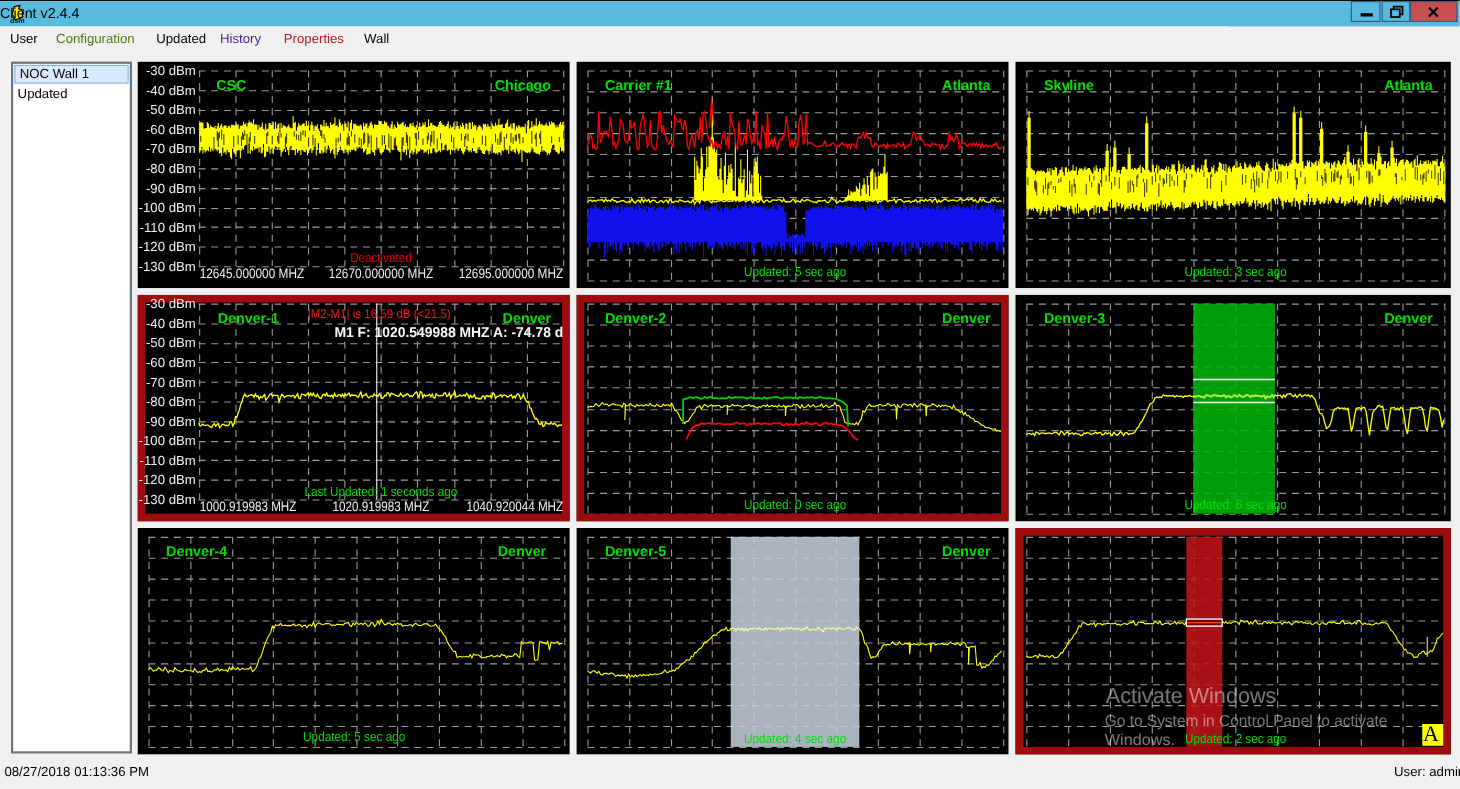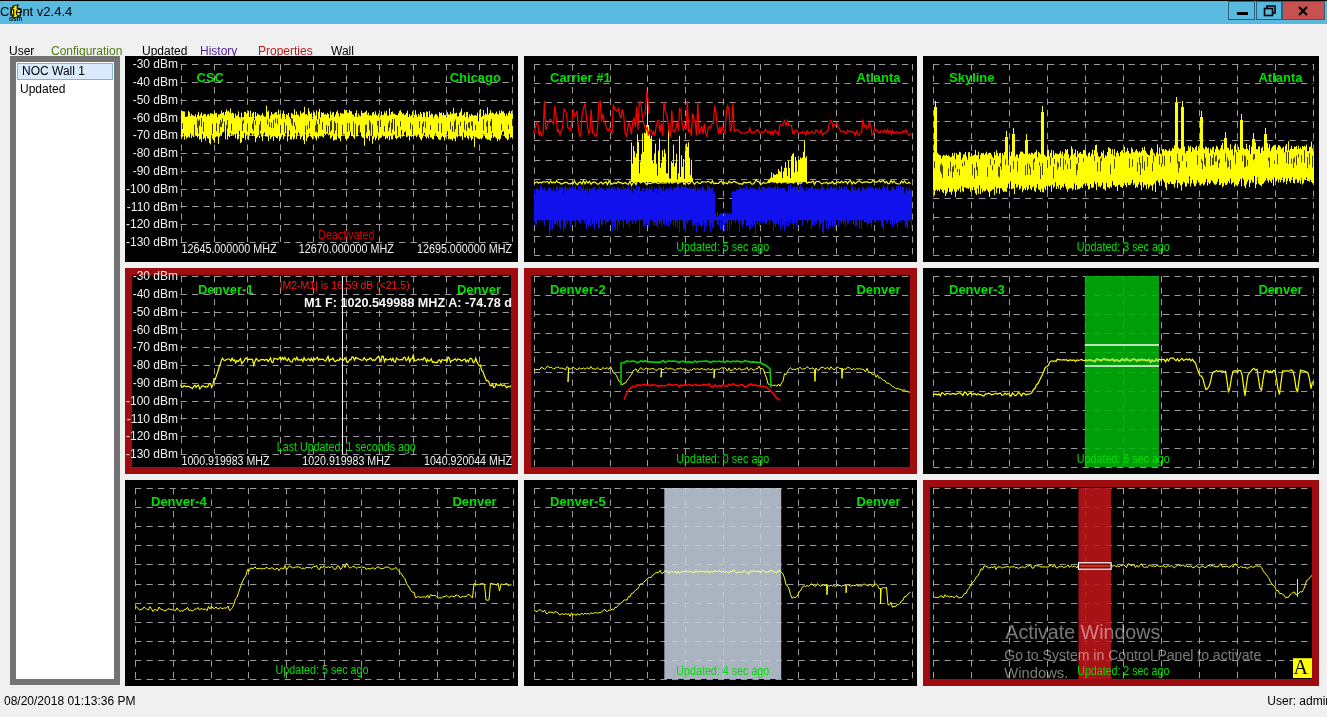--- a/index.html
+++ b/index.html
@@ -10,34 +10,34 @@
     <div style="position:absolute;left:1228px;top:0;width:27px;height:19px;background:#58bade;border:1px solid #2e607c;box-sizing:border-box"></div>
     <div style="position:absolute;left:1256px;top:0;width:26px;height:19px;background:#58bade;border:1px solid #2e607c;box-sizing:border-box"></div>
     <div style="position:absolute;left:1282px;top:0;width:43px;height:19px;background:#c75050;border:1px solid #2e607c;box-sizing:border-box"></div>
     <svg style="position:absolute;left:1228px;top:0" width="99" height="19" viewBox="0 0 99 19">
       <rect x="9" y="11" width="11" height="3" fill="#000"></rect>
       <rect x="36.5" y="7.5" width="8" height="7" fill="none" stroke="#000" stroke-width="1.6"></rect>
       <path d="M39 7.5 V5 H47 V12 H44.5" fill="none" stroke="#000" stroke-width="1.6"></path>
       <path d="M71 6 L79 14 M79 6 L71 14" stroke="#000" stroke-width="2.2"></path>
     </svg>
   </div>
-<div style="position:absolute;left:0;top:40px;width:1117px;height:22px;background:#f0f0f0">
+<div style="position:absolute;left:0;top:24px;width:1117px;height:22px;background:#f0f0f0">
     <span style="position:absolute;left:9px;top:0;font-size:12px;line-height:22px;color:#000">User</span>
     <span style="position:absolute;left:51px;top:0;font-size:12px;line-height:22px;color:#4d7c0f">Configuration</span>
     <span style="position:absolute;left:142px;top:0;font-size:12px;line-height:22px;color:#000">Updated</span>
     <span style="position:absolute;left:200px;top:0;font-size:12px;line-height:22px;color:#4c1d95">History</span>
     <span style="position:absolute;left:258px;top:0;font-size:12px;line-height:22px;color:#b91c1c">Properties</span>
     <span style="position:absolute;left:331px;top:0;font-size:12px;line-height:22px;color:#000">Wall</span>
   </div>
-<div style="position:absolute;left:10px;top:56px;width:110px;height:629px;background:#fff;border:6px solid #737373;box-sizing:border-box">
+<div style="position:absolute;left:10px;top:56px;width:110px;height:629px;background:#fff;border:2px solid #737373;box-sizing:border-box">
     <div style="margin:1px;height:17px;background:#d9eafc;border:1px solid #7fb2e0;box-sizing:border-box;font-size:12px;line-height:15px;padding-left:4px;color:#000">NOC Wall 1</div>
     <div style="margin:0 1px;height:17px;font-size:12px;line-height:17px;padding-left:3px;color:#000">Updated</div>
   </div>
 <div style="position:absolute;left:0;top:687px;width:1327px;height:30px;background:#f0f0f0">
-    <span style="position:absolute;left:4px;top:0;font-size:12px;line-height:28px;color:#000">08/20/2018 01:13:36 PM</span>
+    <span style="position:absolute;left:4px;top:0;font-size:12px;line-height:28px;color:#000">08/27/2018 01:13:36 PM</span>
     <span style="position:absolute;right:-5px;top:0;font-size:12px;line-height:28px;color:#000">User: admin</span>
   </div>
 <svg style="position:absolute;left:125px;top:56px" width="393" height="206" viewBox="0 0 393 206">
     <rect width="393" height="206" fill="#000"></rect>
     <text x="53" y="12.2" font-family="Liberation Sans, sans-serif" font-size="12" fill="#f0f0f0" text-anchor="end">-30 dBm</text>
     <text x="53" y="30" font-family="Liberation Sans, sans-serif" font-size="12" fill="#f0f0f0" text-anchor="end">-40 dBm</text>
     <text x="53" y="47.8" font-family="Liberation Sans, sans-serif" font-size="12" fill="#f0f0f0" text-anchor="end">-50 dBm</text>
     <text x="53" y="65.6" font-family="Liberation Sans, sans-serif" font-size="12" fill="#f0f0f0" text-anchor="end">-60 dBm</text>
     <text x="53" y="83.4" font-family="Liberation Sans, sans-serif" font-size="12" fill="#f0f0f0" text-anchor="end">-70 dBm</text>
     <text x="53" y="101.2" font-family="Liberation Sans, sans-serif" font-size="12" fill="#f0f0f0" text-anchor="end">-80 dBm</text>

